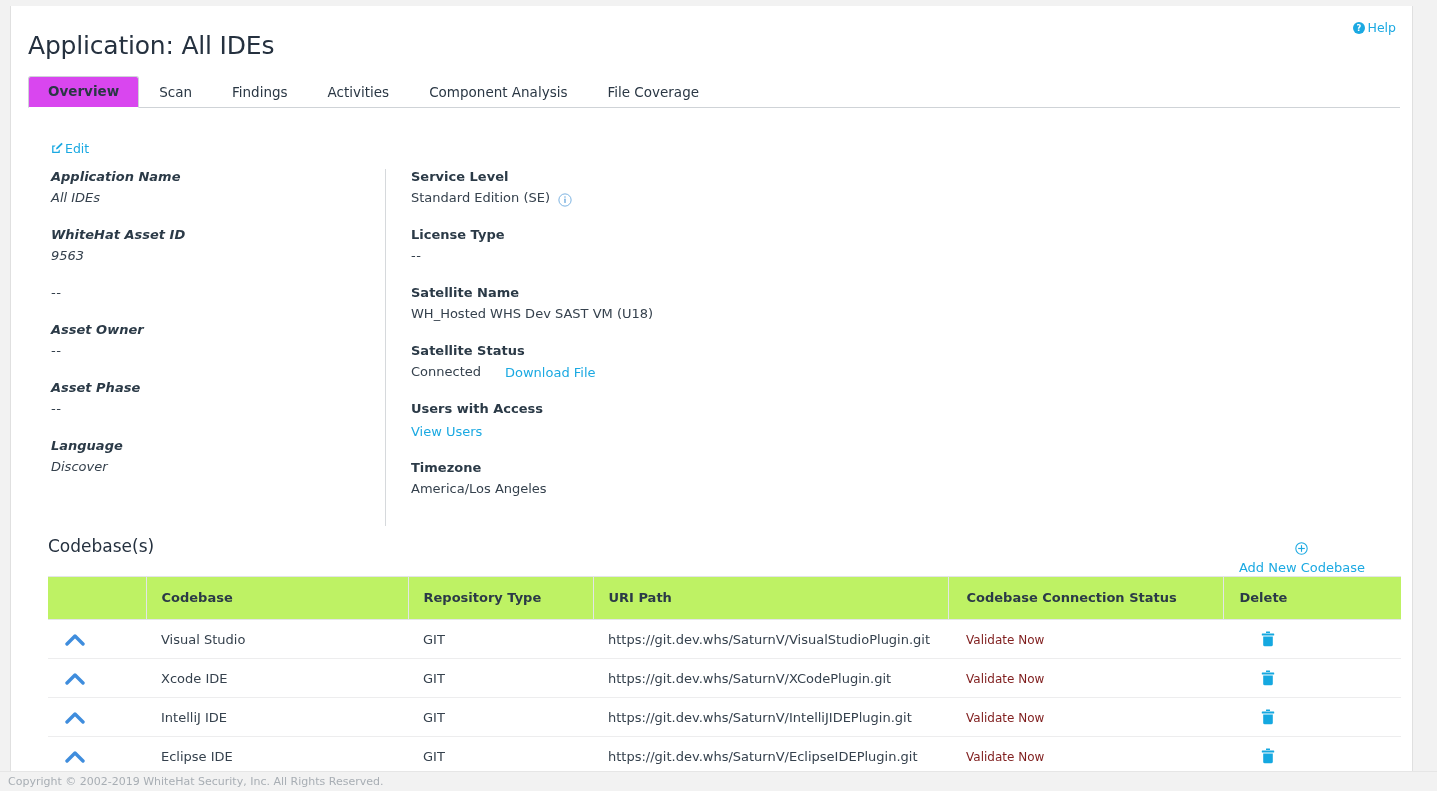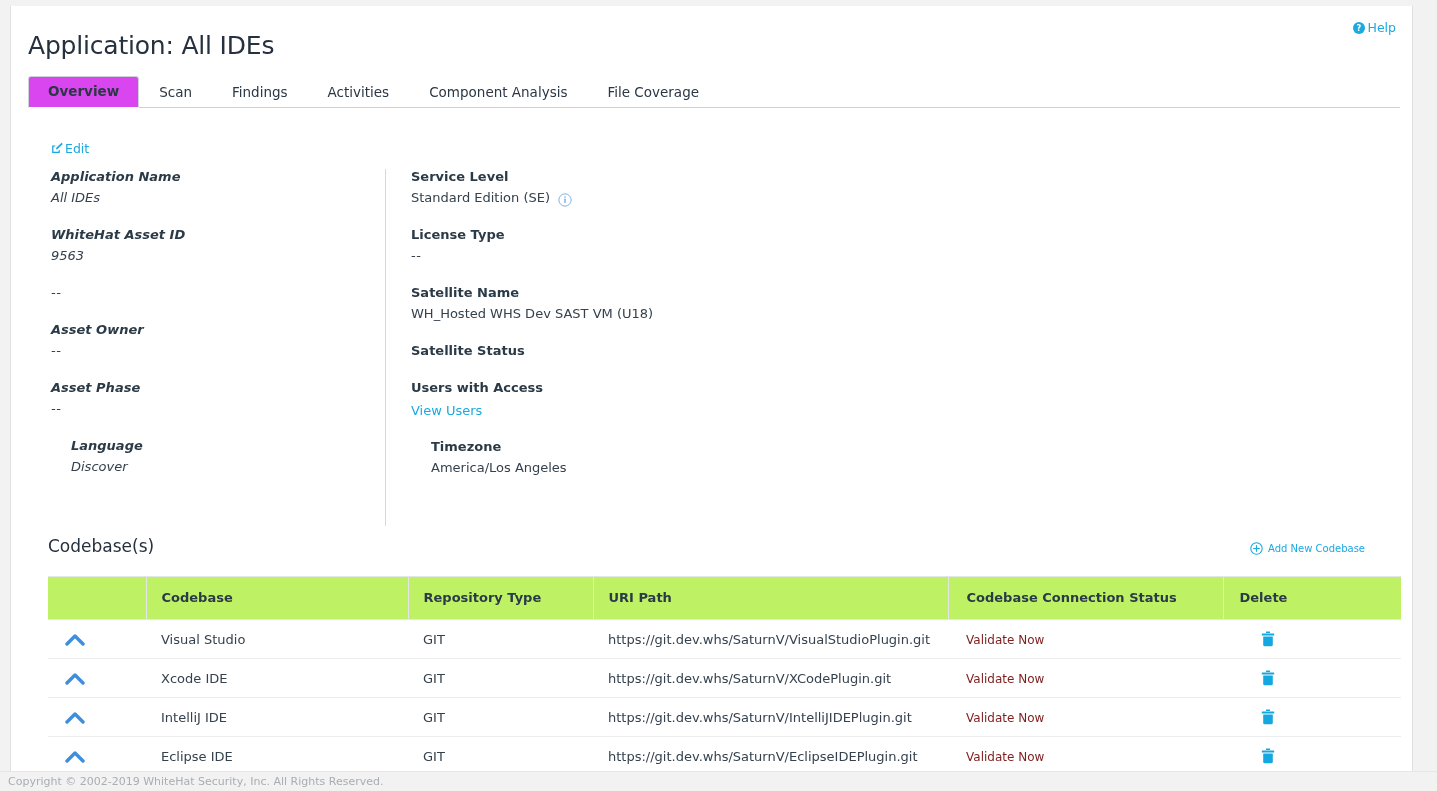--- a/index.html
+++ b/index.html
@@ -131,21 +131,21 @@
   .col-divider {
     position: absolute;
     left: 374px;
     top: 163px;
     width: 1px;
     height: 357px;
     background: #d6d9dc;
   }
 
   .field { margin-bottom: 19px; }
-  .field:last-child { margin-bottom: 0; margin-left: 20px; }
+  .field:last-child { margin-bottom: 0; }
   .field-label {
     font-size: 13px;
     font-weight: bold;
     color: #2b3a47;
     line-height: 18px;
     margin-bottom: 3px;
   }
   .field-value {
     font-size: 13px;
     font-weight: 400;
@@ -184,23 +184,24 @@
     margin: 0;
   }
   .add-codebase {
     position: absolute;
     right: 47px;
     top: 536px;
     display: inline-flex;
     align-items: center;
     gap: 5px;
     color: #1ba9e2;
-    font-size: 10px;
+    font-size: 13px;
     text-decoration: none;
     cursor: pointer;
+    flex-direction: column;
   }
   .icon-plus { width: 13px; height: 13px; display:inline-block; flex:0 0 auto; }
 
   
   .cb-table {
     position: absolute;
     left: 37px;
     top: 570px;
     width: 1353px;
     border-collapse: collapse;
@@ -369,20 +370,24 @@
           <div class="field-value dash">--</div>
         </div>
 
         <div class="field">
           <div class="field-label">Satellite Name</div>
           <div class="field-value">WH_Hosted WHS Dev SAST VM (U18)</div>
         </div>
 
         <div class="field">
           <div class="field-label">Satellite Status</div>
+          <div class="inline-row">
+            <span class="field-value">Connected</span>
+            <a class="link dl" href="#">Download File</a>
+          </div>
         </div>
 
         <div class="field">
           <div class="field-label">Users with Access</div>
           <a class="link" href="#">View Users</a>
         </div>
 
         <div class="field">
           <div class="field-label">Timezone</div>
           <div class="field-value">America/Los Angeles</div>

